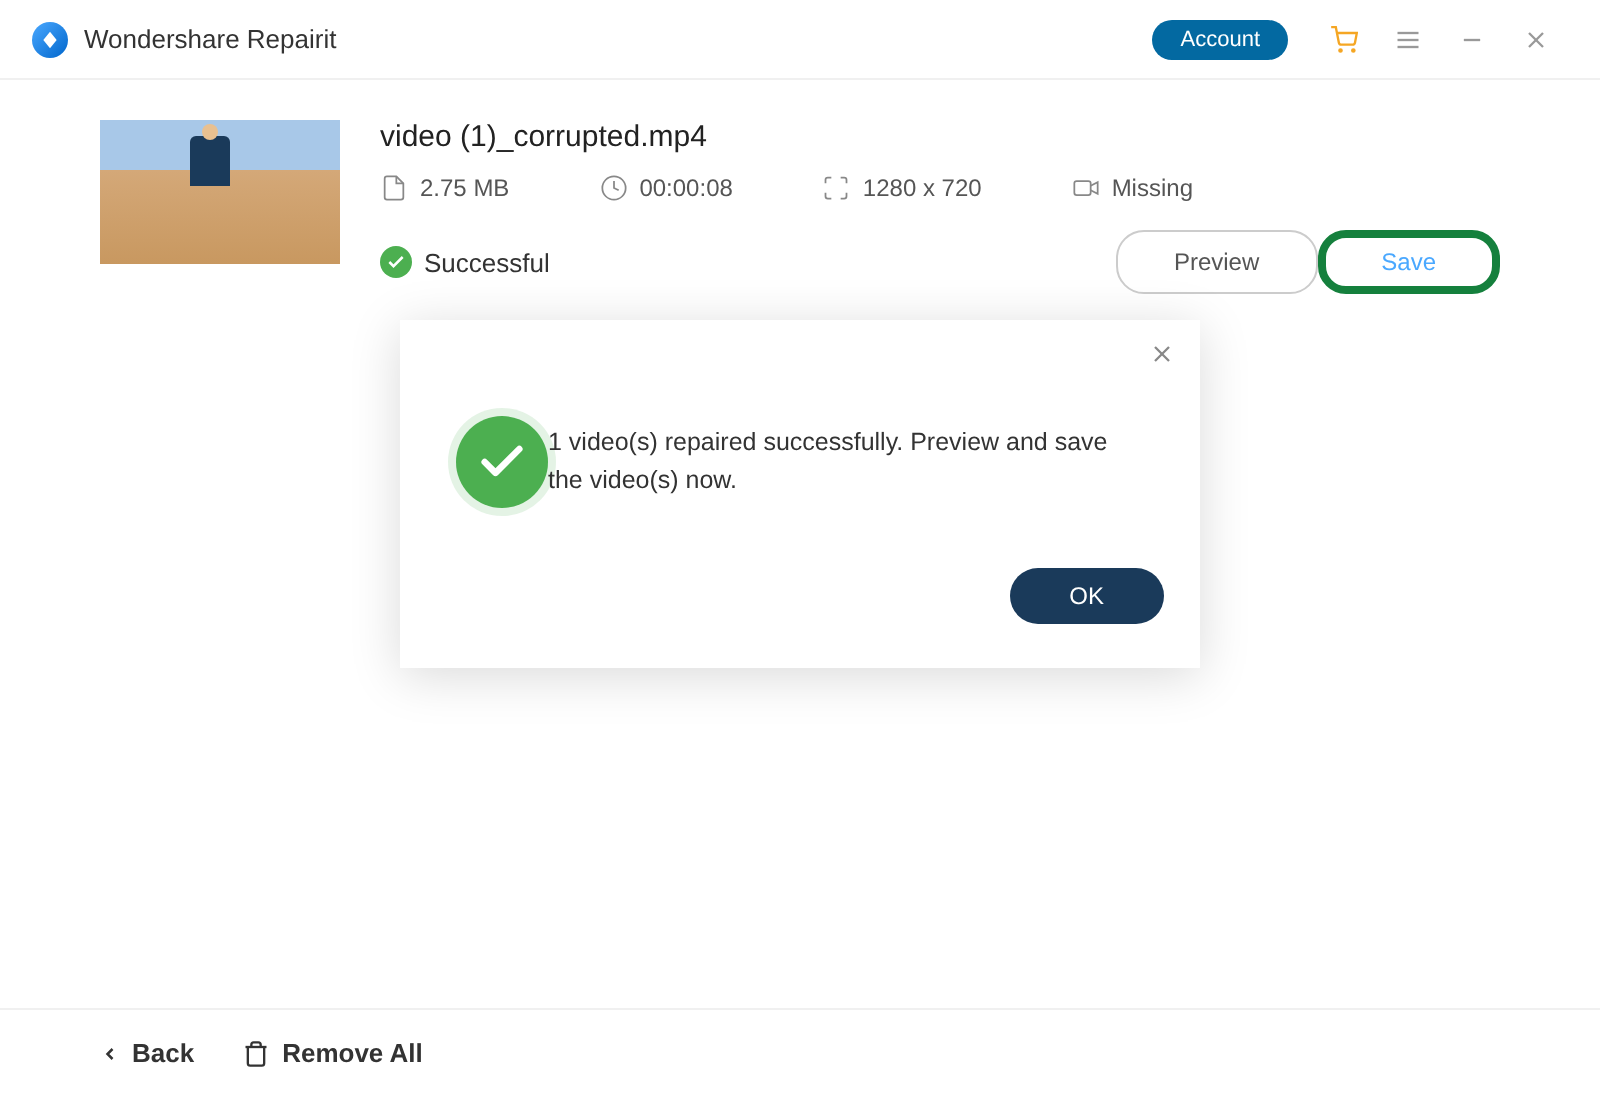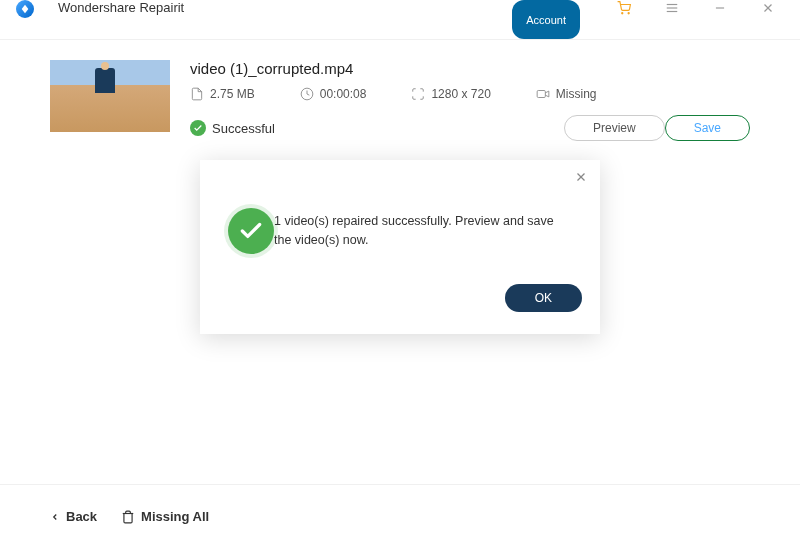--- a/index.html
+++ b/index.html
@@ -1,18 +1,18 @@
 <!DOCTYPE html>
 <html><head>
 <meta charset="utf-8">
 <style>
 * { margin: 0; padding: 0; box-sizing: border-box; font-family: -apple-system, BlinkMacSystemFont, "Segoe UI", Arial, sans-serif; }
 body { width: 800px; height: 548px; background: #fff; position: relative; overflow: hidden; }
 
-.titlebar { height: 40px; display: flex; padding: 0 16px; border-bottom: 1px solid #f0f0f0; gap: 16px; }
+.titlebar { height: 40px; display: flex; align-items: center; padding: 0 16px; border-bottom: 1px solid #f0f0f0; }
 .app-logo { width: 18px; height: 18px; border-radius: 50%; background: linear-gradient(135deg, #4aa8ff, #0066cc); margin-right: 8px; display: flex; align-items: center; justify-content: center; }
 .app-logo svg { width: 10px; height: 10px; }
 .app-title { font-size: 13px; color: #333; }
 .titlebar-spacer { flex: 1; }
 .account-btn { background: #0369a1; color: #fff; font-size: 11px; padding: 4px 14px; border-radius: 12px; border: none; cursor: pointer; margin-right: 12px; }
 .tb-icon { width: 16px; height: 16px; margin: 0 8px; cursor: pointer; display: flex; align-items: center; justify-content: center; color: #999; }
 .tb-icon svg { width: 14px; height: 14px; }
 
 .content { padding: 20px 50px 0 50px; }
 .video-row { display: flex; gap: 20px; }
@@ -23,33 +23,33 @@
 .video-title { font-size: 15px; font-weight: 500; color: #222; margin-bottom: 10px; }
 .meta-row { display: flex; gap: 45px; margin-bottom: 14px; }
 .meta-item { display: flex; align-items: center; gap: 6px; font-size: 12px; color: #555; }
 .meta-item svg { width: 14px; height: 14px; color: #888; }
 .status-row { display: flex; align-items: center; }
 .status-badge { display: flex; align-items: center; gap: 6px; font-size: 13px; color: #333; }
 .status-icon { width: 16px; height: 16px; border-radius: 50%; background: #4caf50; display: flex; align-items: center; justify-content: center; }
 .status-icon svg { width: 10px; height: 10px; color: #fff; }
 .action-btns { margin-left: auto; display: flex; gap: 0; }
 .btn-outline { border: 1px solid #ccc; background: #fff; color: #555; font-size: 12px; padding: 5px 28px; border-radius: 14px; cursor: pointer; }
-.btn-outline-primary { border: 1px solid #15803d; color: #4aa8ff; }
+.btn-outline-primary { border: 4px solid #15803d; color: #4aa8ff; }
 
 .modal-overlay { position: absolute; top: 160px; left: 200px; width: 400px; background: #fff; box-shadow: 0 4px 24px rgba(0,0,0,0.15); padding: 18px 18px 22px 18px; }
 .modal-close { position: absolute; top: 10px; right: 12px; cursor: pointer; color: #888; }
 .modal-close svg { width: 14px; height: 14px; }
 .modal-body { display: flex; align-items: center; gap: 0; padding: 30px 10px 30px 10px; }
 .big-check { width: 46px; height: 46px; border-radius: 50%; background: #4caf50; display: flex; align-items: center; justify-content: center; flex-shrink: 0; box-shadow: 0 0 0 4px rgba(76,175,80,0.15); }
 .big-check svg { width: 26px; height: 26px; color: #fff; }
 .modal-msg { font-size: 12.5px; color: #333; line-height: 1.5; }
 .modal-footer { display: flex; justify-content: flex-end; }
 .btn-dark { background: #1a3a5a; color: #fff; border: none; font-size: 12px; padding: 7px 30px; border-radius: 14px; cursor: pointer; }
 
-.footer { position: absolute; bottom: 0; left: 0; right: 0; height: 64px; display: flex; align-items: center; padding: 0 50px; border-top: 1px solid #f0f0f0; }
+.footer { position: absolute; bottom: 0; left: 0; right: 0; height: 44px; display: flex; align-items: center; padding: 0 50px; border-top: 1px solid #f0f0f0; }
 .footer-left { display: flex; align-items: center; gap: 24px; }
 .back-btn { display: flex; align-items: center; gap: 6px; font-size: 13px; font-weight: 600; color: #333; cursor: pointer; }
 .back-btn svg { width: 10px; height: 10px; }
 .remove-btn { display: flex; align-items: center; gap: 6px; font-size: 13px; font-weight: 600; color: #333; cursor: pointer; }
 .remove-btn svg { width: 14px; height: 14px; }
 .footer-spacer { flex: 1; }
 .save-all-btn { background: #1a3a5a; color: #fff; border: none; font-size: 14px; font-weight: 500; padding: 10px 34px; border-radius: 20px; cursor: pointer; }
 </style>
 </head>
 <body>
@@ -170,17 +170,17 @@
       <svg viewBox="0 0 24 24" fill="none" stroke="currentColor" stroke-width="3">
           <polyline points="15 18 9 12 15 6"></polyline>
         </svg>
       <span>Back</span>
     </div>
     <div class="remove-btn">
       <svg viewBox="0 0 24 24" fill="none" stroke="currentColor" stroke-width="2">
           <polyline points="3 6 5 6 21 6"></polyline>
           <path d="M19 6v14a2 2 0 0 1-2 2H7a2 2 0 0 1-2-2V6m3 0V4a2 2 0 0 1 2-2h4a2 2 0 0 1 2 2v2"></path>
         </svg>
-      <span>Missing All</span>
+      <span>Remove All</span>
     </div>
   </div>
   <div class="footer-spacer"></div>
 </div>
 
 </body></html>

